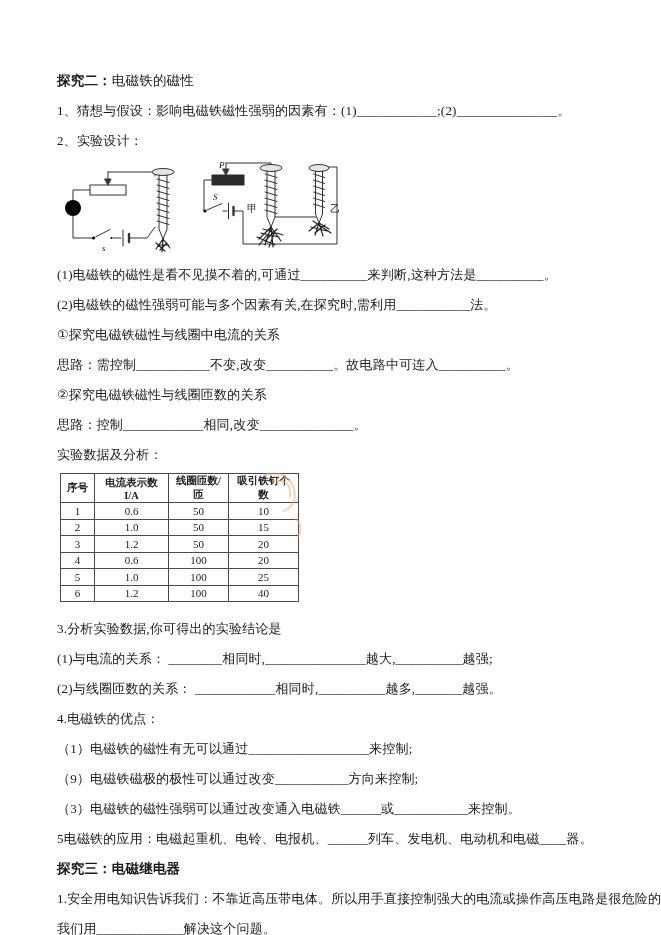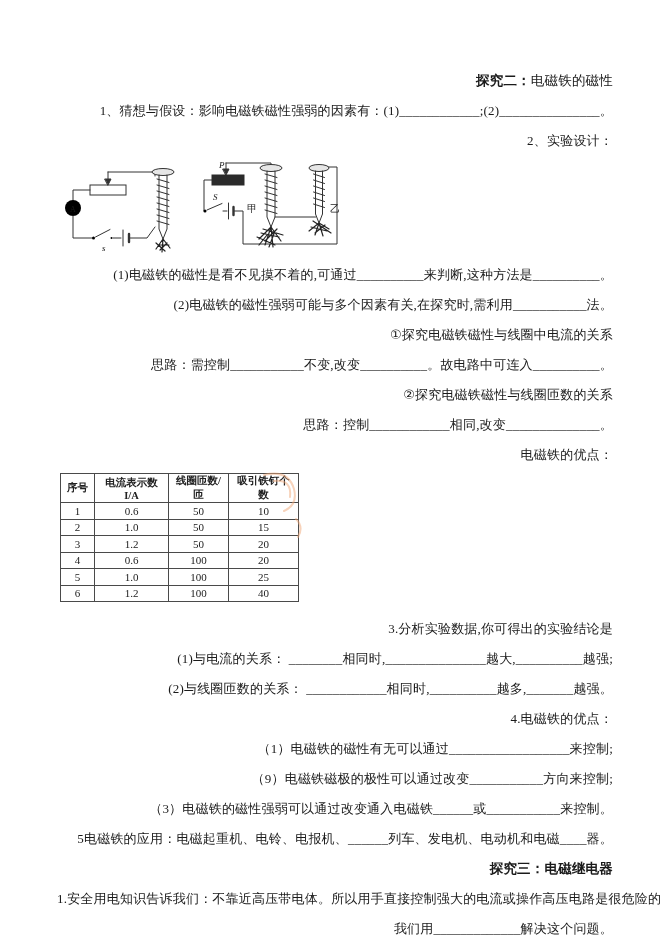--- a/index.html
+++ b/index.html
@@ -5,21 +5,21 @@
   html,body{margin:0;padding:0;background:#ffffff;}
   .page{
     position:relative;
     width:661px;height:935px;
     background:#ffffff;
     font-family:"Liberation Serif","DejaVu Sans",serif;
     color:#1a1a1a;
     overflow:hidden;
   }
   .content{position:absolute;left:57px;top:72px;width:556px;}
-  p{margin:0 0 13px 0;font-size:13px;line-height:17px;letter-spacing:.2px;white-space:nowrap;text-align:right;}
+  p{margin:0 0 13px 0;font-size:13px;line-height:17px;letter-spacing:.2px;white-space:nowrap;}
   p.heading{font-weight:bold;font-size:13.5px;}
   .hrest-normal{font-weight:normal;}
   .hrest-bold{font-weight:bold;margin-top:44px;}
   .gap-sm{margin-bottom:10px;}
   .diagrams{display:flex;gap:14px;align-items:flex-start;margin:2px 0 10px 2px;}
   .diagrams svg{display:block;}
   svg line,svg path,svg polyline{stroke:#333;stroke-width:1;fill:none;stroke-linecap:round;}
   svg .thick{stroke-width:2.4;}
   svg .scrib{stroke-width:1.2;stroke:#222;}
   svg text{fill:#1a1a1a;stroke:none;font-family:"Liberation Serif","DejaVu Sans",serif;}
@@ -95,21 +95,21 @@
         <path class="scrib" d="M124,64 L114,72 M124,64 L120,76 M124,64 L128,77 M124,64 L134,70 M116,68 L132,72 M120,74 L130,66 M118,62 L136,74"></path>
       </svg>
     </div>
 
     <p>(1)电磁铁的磁性是看不见摸不着的,可通过__________来判断,这种方法是__________。</p>
     <p>(2)电磁铁的磁性强弱可能与多个因素有关,在探究时,需利用___________法。</p>
     <p>①探究电磁铁磁性与线圈中电流的关系</p>
     <p>思路：需控制___________不变,改变__________。故电路中可连入__________。</p>
     <p>②探究电磁铁磁性与线圈匝数的关系</p>
     <p>思路：控制____________相同,改变______________。</p>
-    <p class="gap-sm">电磁铁的优点：</p>
+    <p class="gap-sm">实验数据及分析：</p>
 
     <div class="tablewrap">
       <table>
         <colgroup>
             <col class="c0">
             <col class="c1">
             <col class="c2">
             <col class="c3">
           </colgroup>
         <thead>

